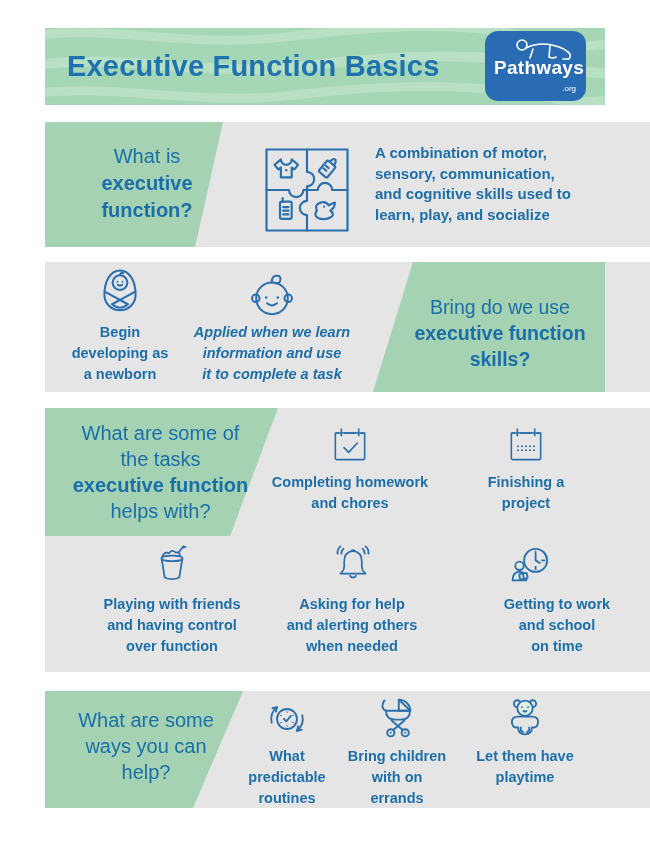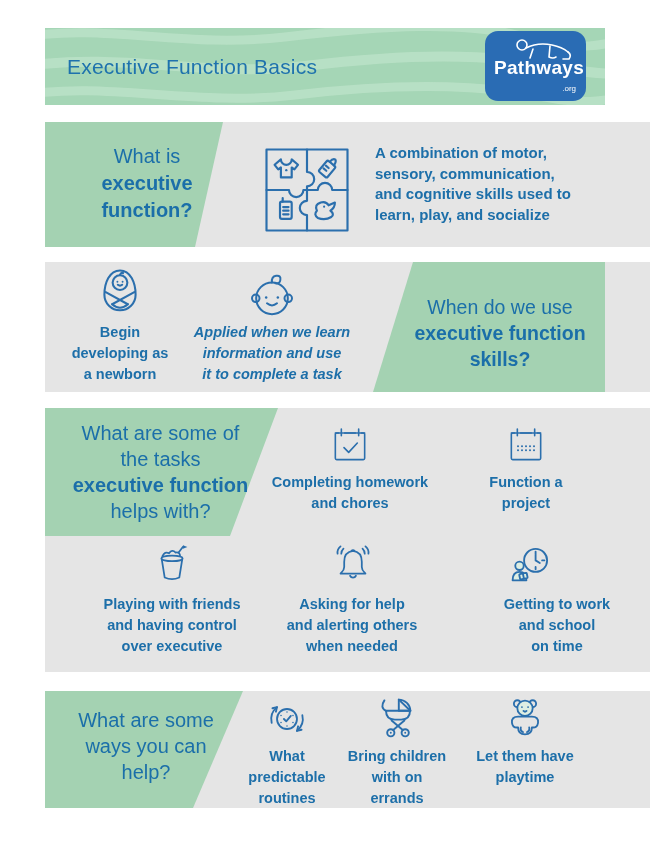--- a/index.html
+++ b/index.html
@@ -9,21 +9,21 @@
   }
   
   .banner{
     position:absolute;left:45px;top:28px;width:560px;height:77px;
     background:#a5d6b6;overflow:hidden;
   }
   .banner .waves{position:absolute;left:0;top:0;width:100%;height:100%;}
   .banner h1{
     position:absolute;left:22px;top:0;height:77px;margin:0;
     display:flex;align-items:center;
-    font-size:21px;font-weight:400;color:#1e72ad;letter-spacing:.2px;
+    font-size:29px;font-weight:700;color:#1e72ad;letter-spacing:.2px;
   }
   .logo{
     position:absolute;right:19px;top:3px;width:101px;height:70px;
     background:#2a6cb4;border-radius:13px;color:#ffffff;
   }
   .logo .crawl{position:absolute;left:28px;top:5px;width:66px;height:26px;}
   .logo .word{
     position:absolute;left:9px;top:26px;font-size:19px;font-weight:700;
     letter-spacing:.3px;color:#ffffff;
   }
@@ -122,21 +122,21 @@
       <div>A combination of motor,</div>
       <div>sensory, communication,</div>
       <div>and cognitive skills used to</div>
       <div>learn, play, and socialize</div>
     </div>
   </section>
 
   <section class="sec sec2">
     <div class="panel p2"></div>
     <div class="q q2">
-      <div class="reg">When do we use</div>
+      <div class="reg">Bring do we use</div>
       <div class="bold">executive function</div>
       <div class="bold">skills?</div>
     </div>
 
     <svg class="icon" style="left:49px;top:4px;width:52px;height:54px;" viewBox="0 0 60 62">
       <path class="ic" d="M30,5 C18,5 12,19 12,33 a18,18 0 0 0 36,0 C48,19 42,5 30,5 z"></path>
       <circle class="ic" cx="30" cy="19" r="8.5" stroke-width="2"></circle>
       <path class="ic" d="M30,10 q1,-3 3.5,-2" stroke-width="1.6"></path>
       <circle class="icf" cx="27" cy="18" r="1.1"></circle>
       <circle class="icf" cx="33" cy="18" r="1.1"></circle>
@@ -197,35 +197,35 @@
           <circle cx="36" cy="33" r="1.5"></circle>
           <circle cx="42" cy="33" r="1.5"></circle>
         <circle cx="18" cy="39" r="1.5"></circle>
           <circle cx="24" cy="39" r="1.5"></circle>
           <circle cx="30" cy="39" r="1.5"></circle>
           <circle cx="36" cy="39" r="1.5"></circle>
           <circle cx="42" cy="39" r="1.5"></circle>
       </g>
     </svg>
     <div class="caption" style="left:406px;top:64px;width:150px;">
-      <div>Function a</div>
+      <div>Finishing a</div>
       <div>project</div>
     </div>
 
     <svg class="icon" style="left:105px;top:134px;width:44px;height:46px;" viewBox="0 0 60 62">
       <path class="ic" d="M17,19 q3,-7 9,-4 q4,-6 9,-1 q6,-1 6,5" stroke-width="2"></path>
       <path class="ic" d="M39,14 l6,-8" stroke-width="2"></path>
       <path d="M45,4 l6,2.5 -6,2.5 z" class="icf"></path>
       <ellipse class="ic" cx="30" cy="22" rx="14.5" ry="3.8"></ellipse>
       <path class="ic" d="M16,23 L20,48 q10,4.5 20,0 L44,23"></path>
     </svg>
     <div class="caption" style="left:34px;top:186px;width:186px;">
       <div>Playing with friends</div>
       <div>and having control</div>
-      <div>over executive</div>
+      <div>over function</div>
     </div>
 
     <svg class="icon" style="left:286px;top:132px;width:44px;height:48px;" viewBox="0 0 60 64">
       <path class="ic" d="M28,14 a2.5,2.5 0 0 1 4,0" stroke-width="2"></path>
       <path class="ic" d="M30,14 c-9,1 -12,8 -12,15 v7 c0,5 -3,7 -5,9 h34 c-2,-2 -5,-4 -5,-9 v-7 c0,-7 -3,-14 -12,-15 z"></path>
       <path class="ic" d="M26,48 a4.5,4.5 0 0 0 8,0" stroke-width="2"></path>
       <path class="ic" d="M13,8 q-5,4 -4,10 M17,11 q-3,3 -3,7" stroke-width="1.8"></path>
       <path class="ic" d="M47,8 q5,4 4,10 M43,11 q3,3 3,7" stroke-width="1.8"></path>
     </svg>
     <div class="caption" style="left:214px;top:186px;width:186px;">

